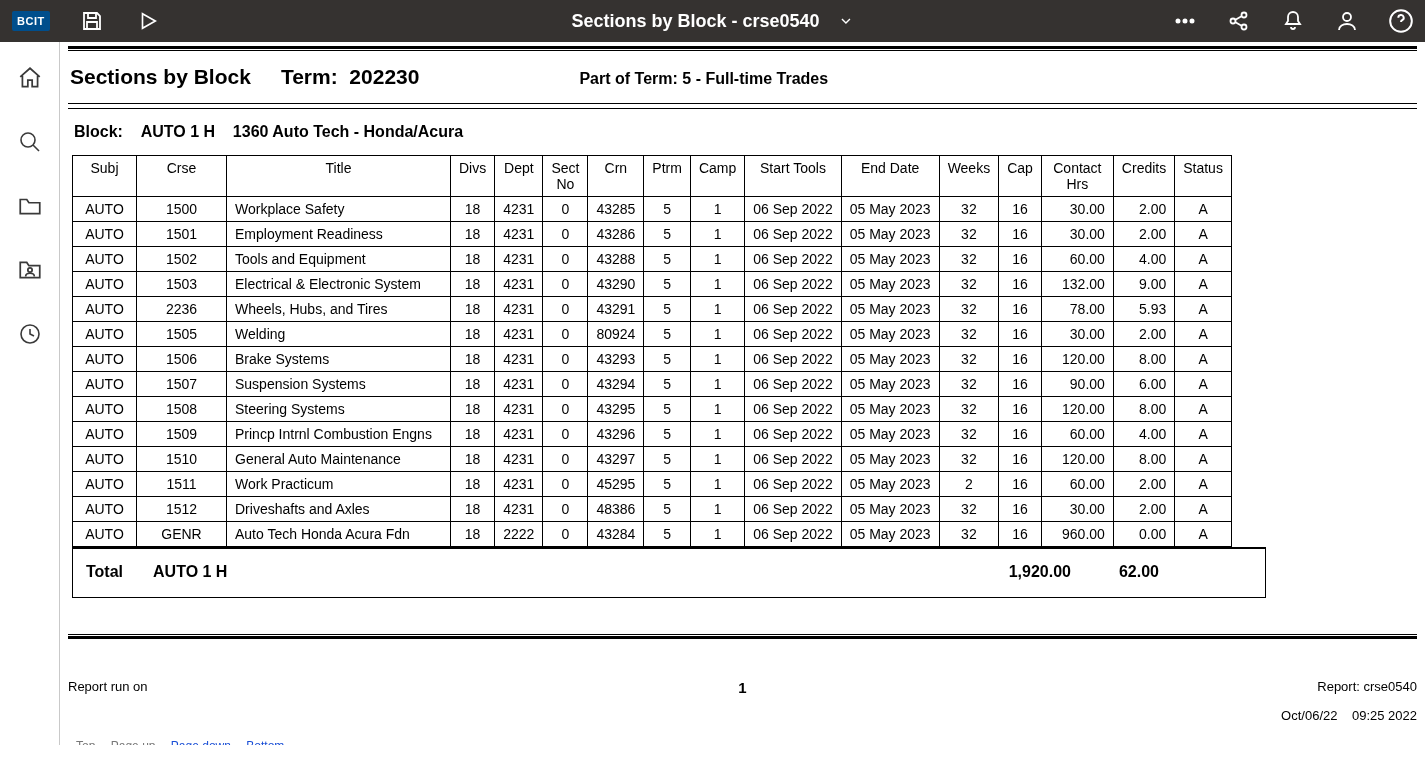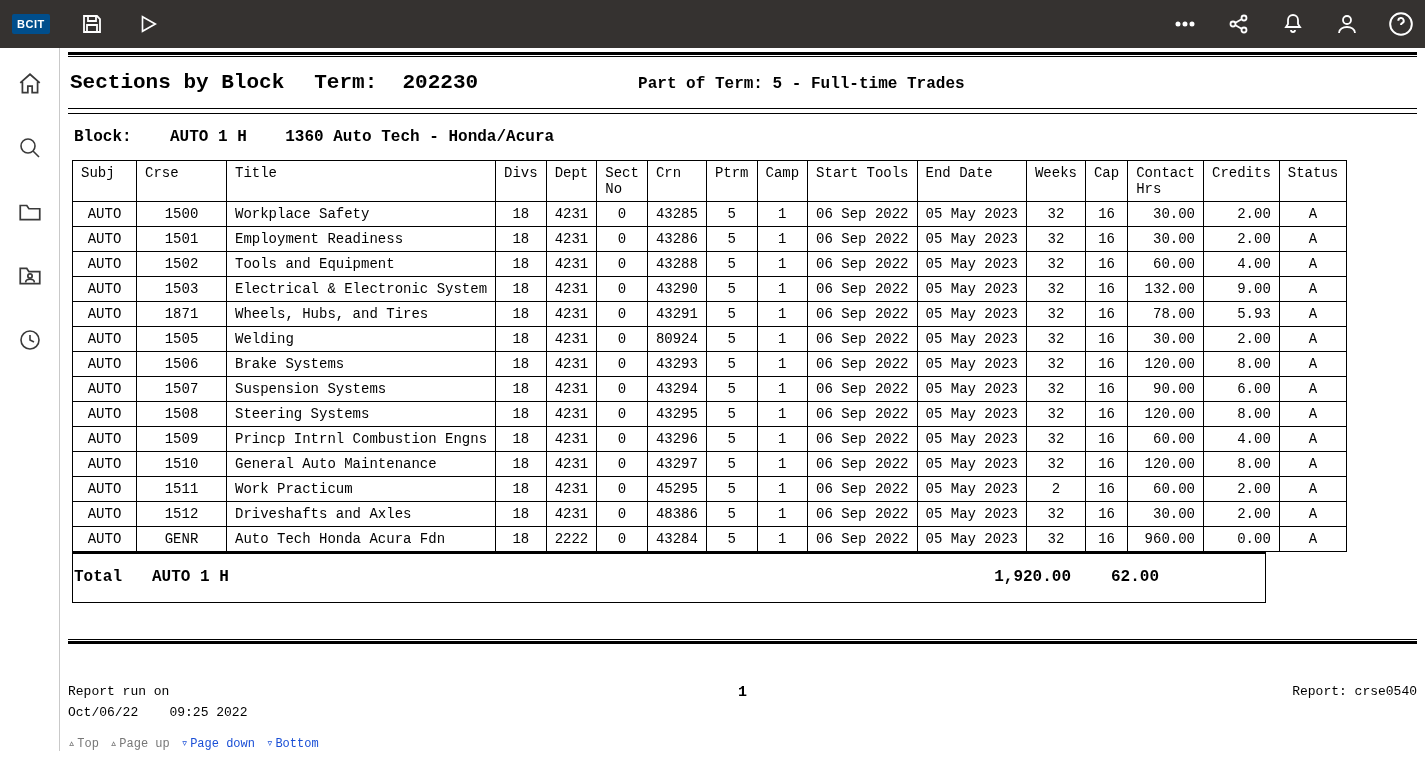--- a/index.html
+++ b/index.html
@@ -1,53 +1,53 @@
 <!DOCTYPE html>
 <html><head>
 <meta charset="utf-8">
 <style>
   * { box-sizing: border-box; }
   html, body { margin:0; padding:0; font-family: Arial, Helvetica, sans-serif; font-size:14px; color:#000; background:#fff; width:1425px; }
-  .topbar { background:#353230; height:48px; display:flex; align-items:center; color:#fff; position:relative; }
+  .topbar { background:#353230; height:42px; display:flex; align-items:center; color:#fff; position:relative; }
   .topbar .logo { background:#004e8c; color:#fff; font-weight:bold; font-size:11px; padding:4px 5px; margin-left:12px; border-radius:2px; letter-spacing:0.5px; }
   .topbar .tb-icon { width:28px; height:28px; margin-left:28px; display:flex; align-items:center; justify-content:center; cursor:pointer; }
   .topbar .tb-icon svg { stroke:#fff; fill:none; stroke-width:1.8; }
   .topbar .title-wrap { position:absolute; left:50%; transform:translateX(-50%); display:flex; align-items:center; gap:18px; font-size:18px; font-weight:600; }
   .topbar .right-icons { position:absolute; right:10px; display:flex; align-items:center; gap:26px; }
   .topbar .right-icons .tb-icon { margin-left:0; }
-  .layout { display:flex; height:703px;font-family:Liberation Mono, monospace; }
+  .layout { display:flex; height:703px; }
   .sidebar { width:60px; border-right:1px solid #c9c9c9; display:flex; flex-direction:column; align-items:center; padding-top:22px; gap:36px; }
   .sidebar .sb-icon { width:28px; height:28px; cursor:pointer; display:flex; align-items:center; justify-content:center; }
   .sidebar .sb-icon svg { stroke:#3a3a3a; fill:none; stroke-width:1.6; }
   .content { flex:1; padding:0 8px 8px 8px; overflow:auto; }
   .hr-thick { border:none; border-top:3px solid #000; margin:4px 0 0 0; }
   .hr-thin  { border:none; border-top:1px solid #000; margin:1px 0 14px 0; }
   .hdr-row { display:flex; align-items:baseline; gap:30px; font-size:17px; margin:0 0 14px 2px; }
   .hdr-row .page-title { font-weight:700; font-size:21px; }
   .hdr-row .term-lbl { font-weight:700; font-size:21px; }
   .hdr-row .pot { font-weight:700; font-size:16px; margin-left:130px; }
   .block-line { font-size:16px; margin:6px 0 14px 6px; }
   .block-line b { font-weight:700; }
   table.data { border-collapse:collapse; margin:0 0 0 4px; }
   table.data th, table.data td { border:1px solid #000; padding:4px 8px; font-size:14px; white-space:nowrap; }
-  table.data th { font-weight:400; text-align:left; vertical-align:top; }
+  table.data th { font-weight:400; text-align:center; vertical-align:top; }
   table.data td.c { text-align:center; }
   table.data td.r { text-align:right; }
   table.data td.l { text-align:left; }
-  .total-row { display:flex; font-weight:700; font-size:16px; padding:14px 10px 16px 1px; border:1px solid #000; border-top:2px solid #000; margin-left:4px; width:1194px; }
+  .total-row { display:flex; font-weight:700; font-size:16px; padding:14px 10px 16px 13px; border:1px solid #000; border-top:2px solid #000; margin-left:4px; width:1194px; }
   .total-row .tl { flex:0 0 auto; }
   .total-row .tb { margin-left:30px; flex:1; }
   .total-row .tc { width:110px; text-align:right; }
   .total-row .tcr { width:80px; text-align:right; margin-left:8px; margin-right:96px;}
   .footer-sep-thin { border:none; border-top:1px solid #000; margin:36px 0 1px 0; }
   .footer-sep-thick{ border:none; border-top:3px solid #000; margin:0 0 4px 0; }
   .foot { font-size:13px; position:relative; }
   .foot .line1 { display:flex; justify-content:space-between;margin-top:40px; }
   .foot .pnum { position:absolute; left:50%; transform:translateX(-50%); top:0; font-weight:700; font-size:15px; }
-  .foot .line2 { margin-top:6px; }
+  .foot .line2 { margin-top:14px;text-align:right; }
   .nav-links { margin-top:16px; font-size:12px; }
   .nav-links a { text-decoration:none; margin-right:4px; }
   .nav-links .grey { color:#777; }
   .nav-links .blue { color:#1a4fd6; }
   .nl-ico { display:inline-block; vertical-align:middle; margin-right:2px; }
 </style>
 </head>
 <body>
 
 <div class="topbar">
@@ -58,20 +58,26 @@
         <path d="M4 4h13l3 3v13H4z"></path>
         <path d="M8 4v5h8V4M7 20v-7h10v7"></path>
       </svg>
   </span>
   <span class="tb-icon">
     <svg viewBox="0 0 24 24" width="22" height="22">
         <path d="M6 4l14 8L6 20z"></path>
       </svg>
   </span>
 
+  <div class="title-wrap">
+    <span>Sections by Block - crse0540</span>
+    <svg viewBox="0 0 24 24" width="16" height="16">
+        <path d="M6 9l6 6 6-6" stroke="#fff" fill="none" stroke-width="2"></path>
+      </svg>
+  </div>
 
   <div class="right-icons">
     <span class="tb-icon">
       <svg viewBox="0 0 24 24" width="24" height="24">
           <circle cx="5" cy="12" r="1.6" fill="#fff"></circle>
           <circle cx="12" cy="12" r="1.6" fill="#fff"></circle>
           <circle cx="19" cy="12" r="1.6" fill="#fff"></circle>
         </svg>
     </span>
     <span class="tb-icon">
@@ -248,21 +254,21 @@
             <td class="c">06 Sep 2022</td>
             <td class="c">05 May 2023</td>
             <td class="c">32</td>
             <td class="c">16</td>
             <td class="r">132.00</td>
             <td class="r">9.00</td>
             <td class="c">A</td>
           </tr>
           <tr>
             <td class="c">AUTO</td>
-            <td class="c">1871</td>
+            <td class="c">2236</td>
             <td class="l">Wheels, Hubs, and Tires</td>
             <td class="c">18</td>
             <td class="c">4231</td>
             <td class="c">0</td>
             <td class="c">43291</td>
             <td class="c">5</td>
             <td class="c">1</td>
             <td class="c">06 Sep 2022</td>
             <td class="c">05 May 2023</td>
             <td class="c">32</td>

